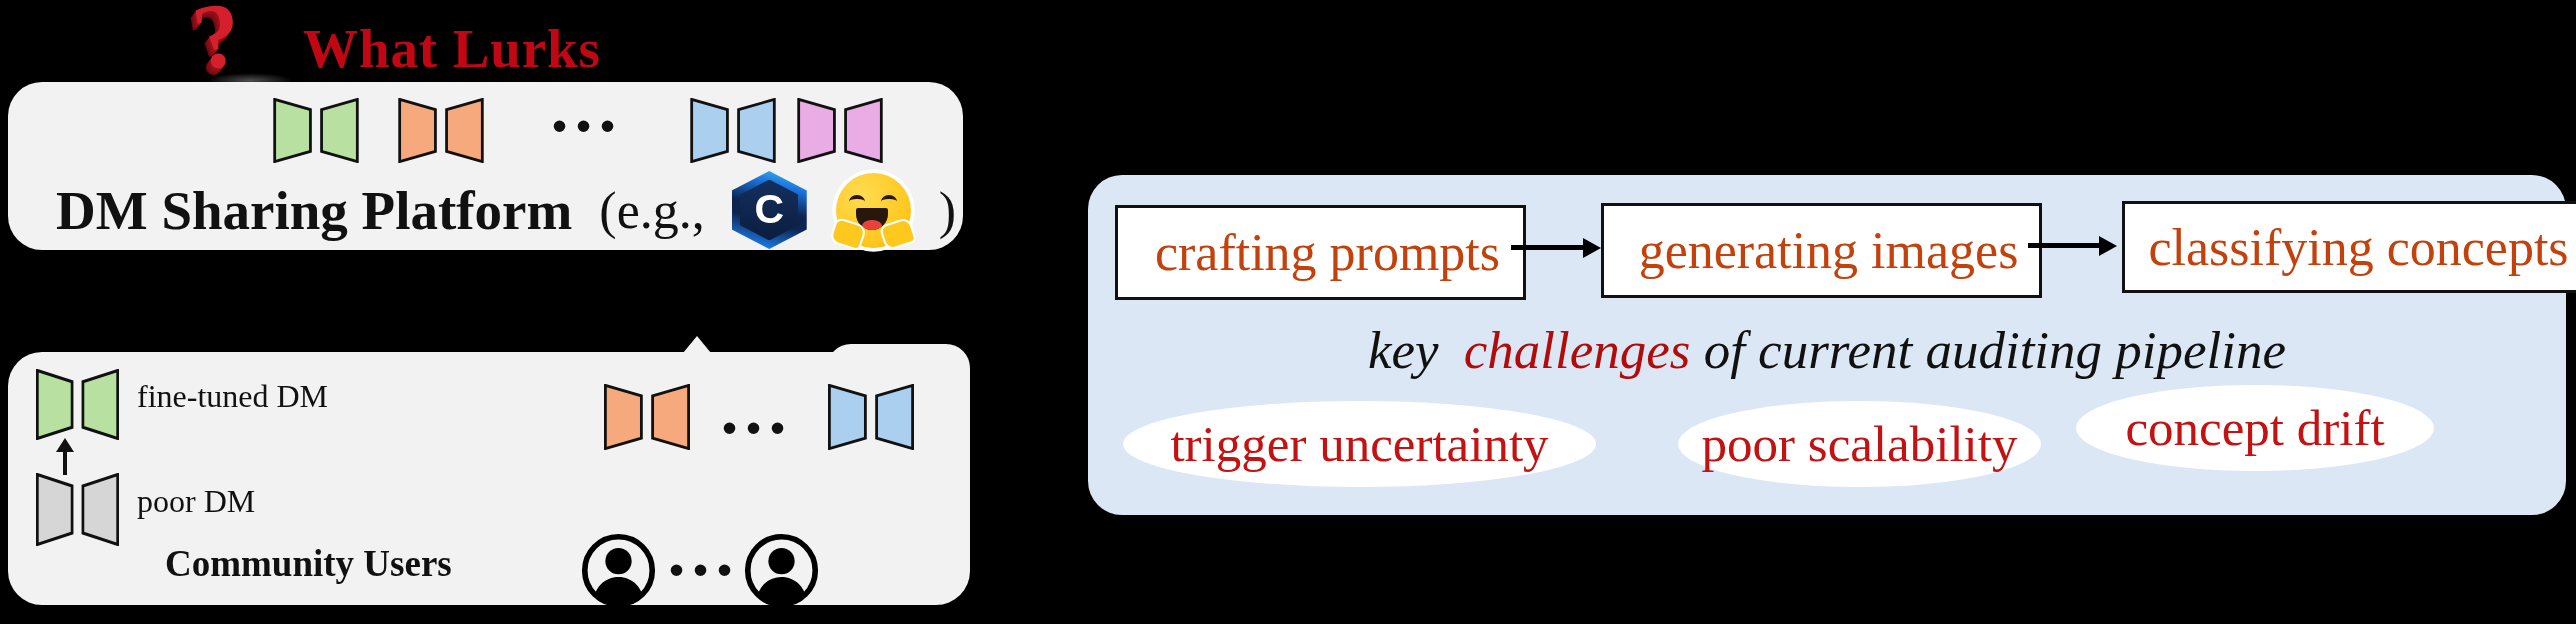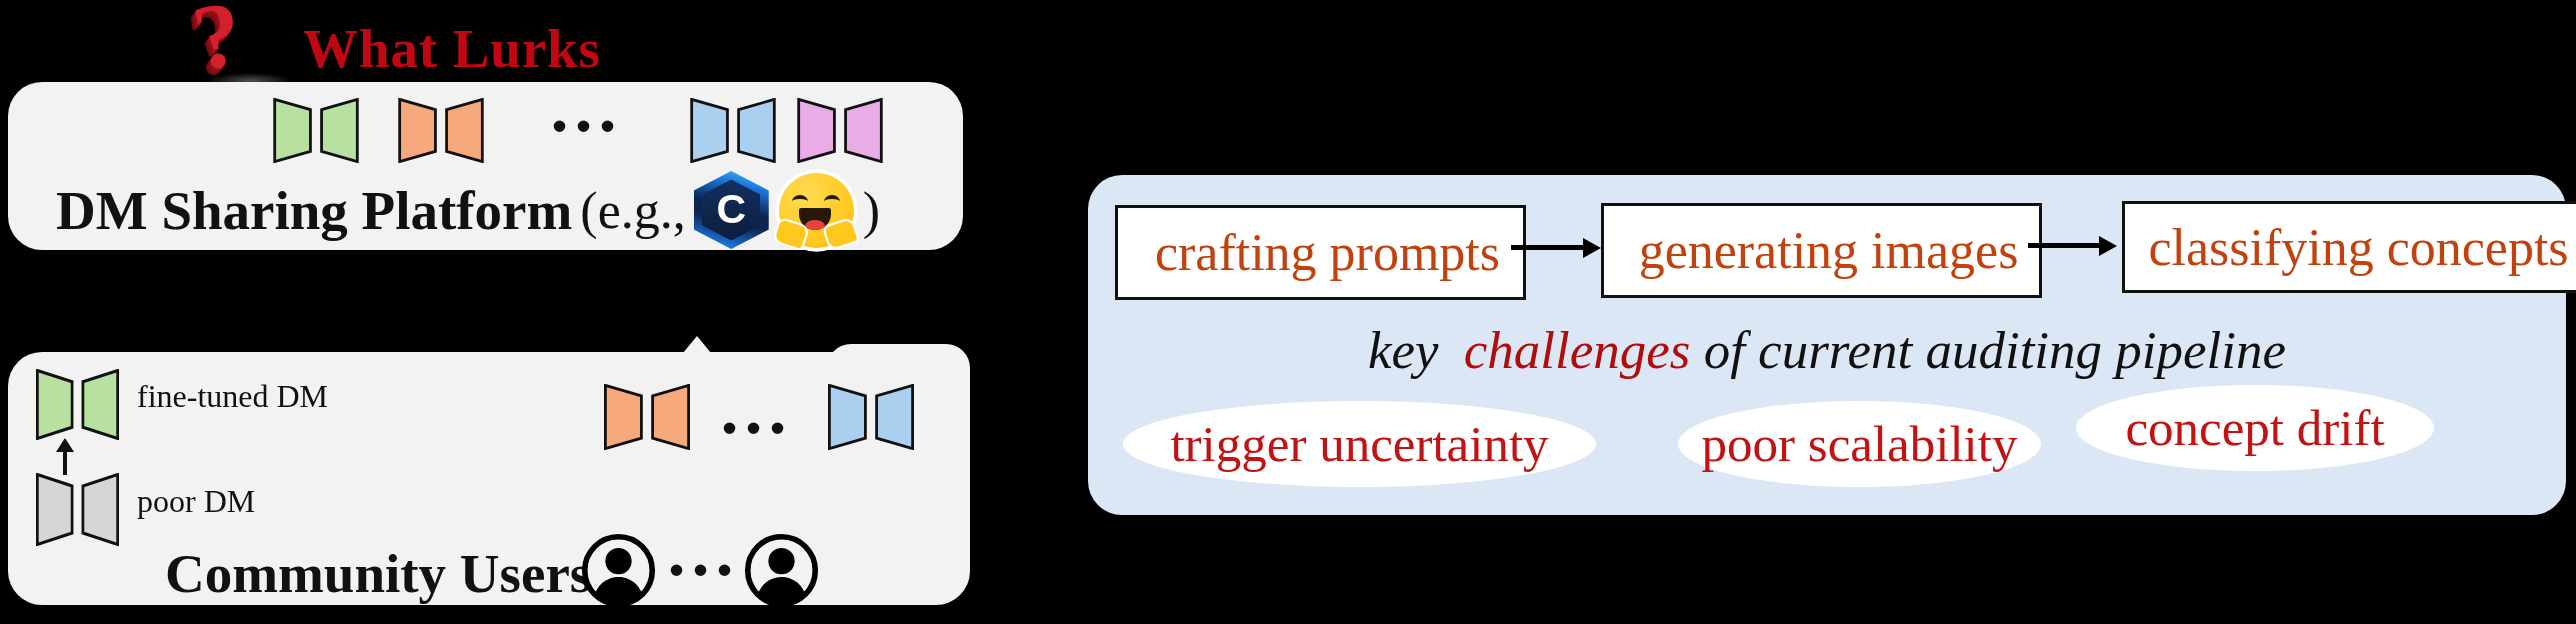--- a/index.html
+++ b/index.html
@@ -23,21 +23,21 @@
   .community-bump{left:827px;top:344px;width:143px;height:75px;background:#f2f2f2;
                   border-radius:24px 24px 0 0;}
   .community-tail{left:683px;top:336px;width:0;height:0;border-left:14px solid transparent;
                   border-right:14px solid transparent;border-bottom:17px solid #f2f2f2;}
 
   
   .dm{display:block;}
   .dots{font-weight:bold;color:#111;font-size:43px;letter-spacing:-0.9px;line-height:1;}
 
   
-  .platform-caption{left:56px;top:170px;height:80px;display:flex;align-items:center;gap:8px;}
+  .platform-caption{left:56px;top:170px;height:80px;display:flex;align-items:center;gap:27px;}
   .cap-bold{font-size:55px;font-weight:bold;color:#111;white-space:nowrap;}
   .cap-reg{font-size:52px;color:#111;white-space:nowrap;}
   .civitai{width:75px;height:78px;position:relative;
            clip-path:polygon(50% 0%,100% 25%,100% 75%,50% 100%,0% 75%,0% 25%);
            background:linear-gradient(195deg,#46c8f0 0%,#1b74dd 22%,#0d2450 48%,#0d2450 62%,#1b74dd 88%,#2fa4ea 100%);}
   .civitai .hex-in{position:absolute;left:11%;top:11%;width:78%;height:78%;
            clip-path:polygon(50% 0%,100% 25%,100% 75%,50% 100%,0% 75%,0% 25%);
            background:linear-gradient(180deg,#13305e,#0c1d40);display:flex;align-items:center;justify-content:center;}
   .civitai .c-letter{font-family:"Liberation Sans", sans-serif;font-weight:bold;font-size:41px;color:#fff;}
   
@@ -52,21 +52,21 @@
   .hf .tongue{position:absolute;left:5.6px;top:12px;width:20.5px;height:13px;background:#e8433a;border-radius:50% 50% 7.5px 7.5px;}
   .hf .hand{position:absolute;width:28px;height:22.4px;background:#ffc81f;border:2.8px solid #fff;border-radius:7.5px 9.3px 5.6px 9.3px;bottom:1.9px;}
   .hf .hand.l{left:-1.9px;transform:rotate(18deg);}
   .hf .hand.r{right:-1.9px;transform:rotate(-18deg);}
 
   
   .dm-label{font-size:32px;color:#111;white-space:nowrap;}
   .up-arrow-line{left:63px;top:451px;width:3.7px;height:24px;background:#111;}
   .up-arrow-head{left:56px;top:438px;width:0;height:0;border-left:9.3px solid transparent;
                  border-right:9.3px solid transparent;border-bottom:14px solid #111;}
-  .community-title{font-size:55px;font-weight:bold;color:#111;white-space:nowrap;}
+  .community-title{font-size:37px;font-weight:bold;color:#111;white-space:nowrap;}
 
   
   .bluebox{left:1088px;top:175px;width:1478px;height:340px;background:#dbe7f4;border-radius:34px;}
   .step{background:#fff;border:3.7px solid #111;display:flex;align-items:center;justify-content:center;
         font-size:52px;color:#c2410c;white-space:nowrap;padding-left:14px;}
   .flow-line{height:4.7px;background:#000;top:245px;}
   .flow-head{width:0;height:0;border-top:10.3px solid transparent;border-bottom:10.3px solid transparent;
              border-left:18.6px solid #000;top:238px;}
   .pipe-caption{left:1088px;top:320px;width:1478px;text-align:center;font-size:53px;font-style:italic;color:#111;}
   .pipe-caption .hl{color:#b20b0b;font-weight:normal;margin-left:12px;}

